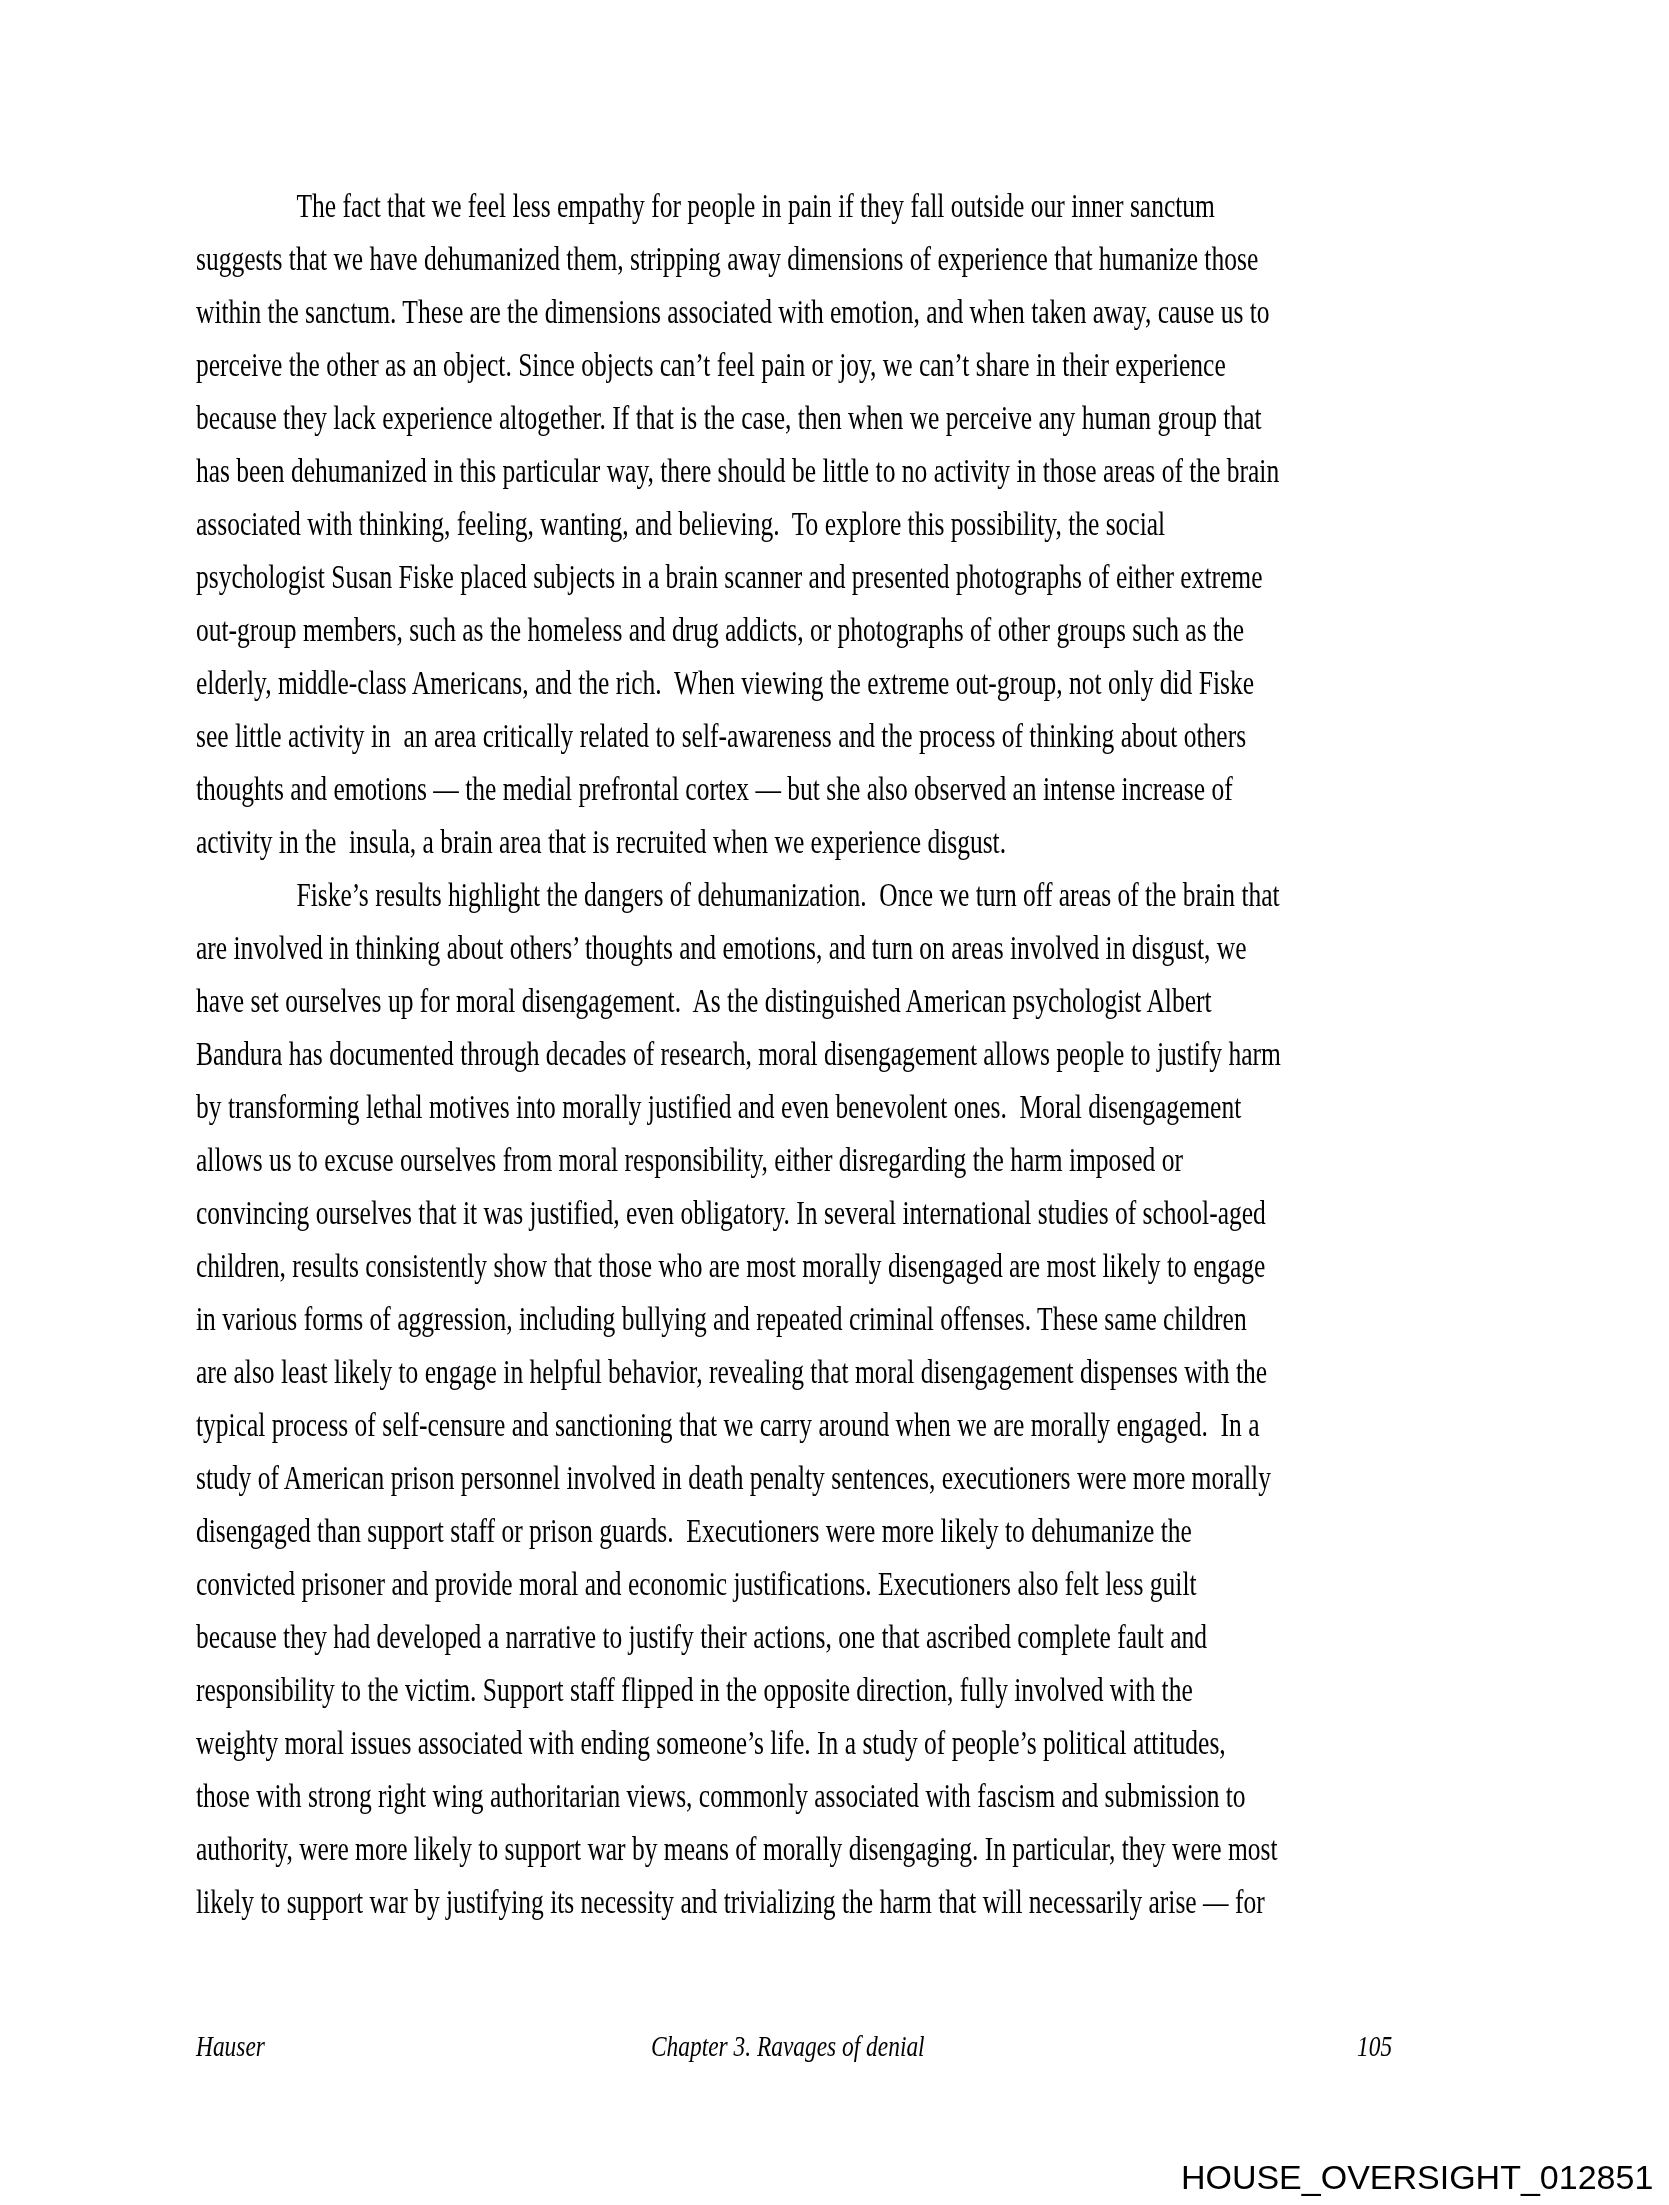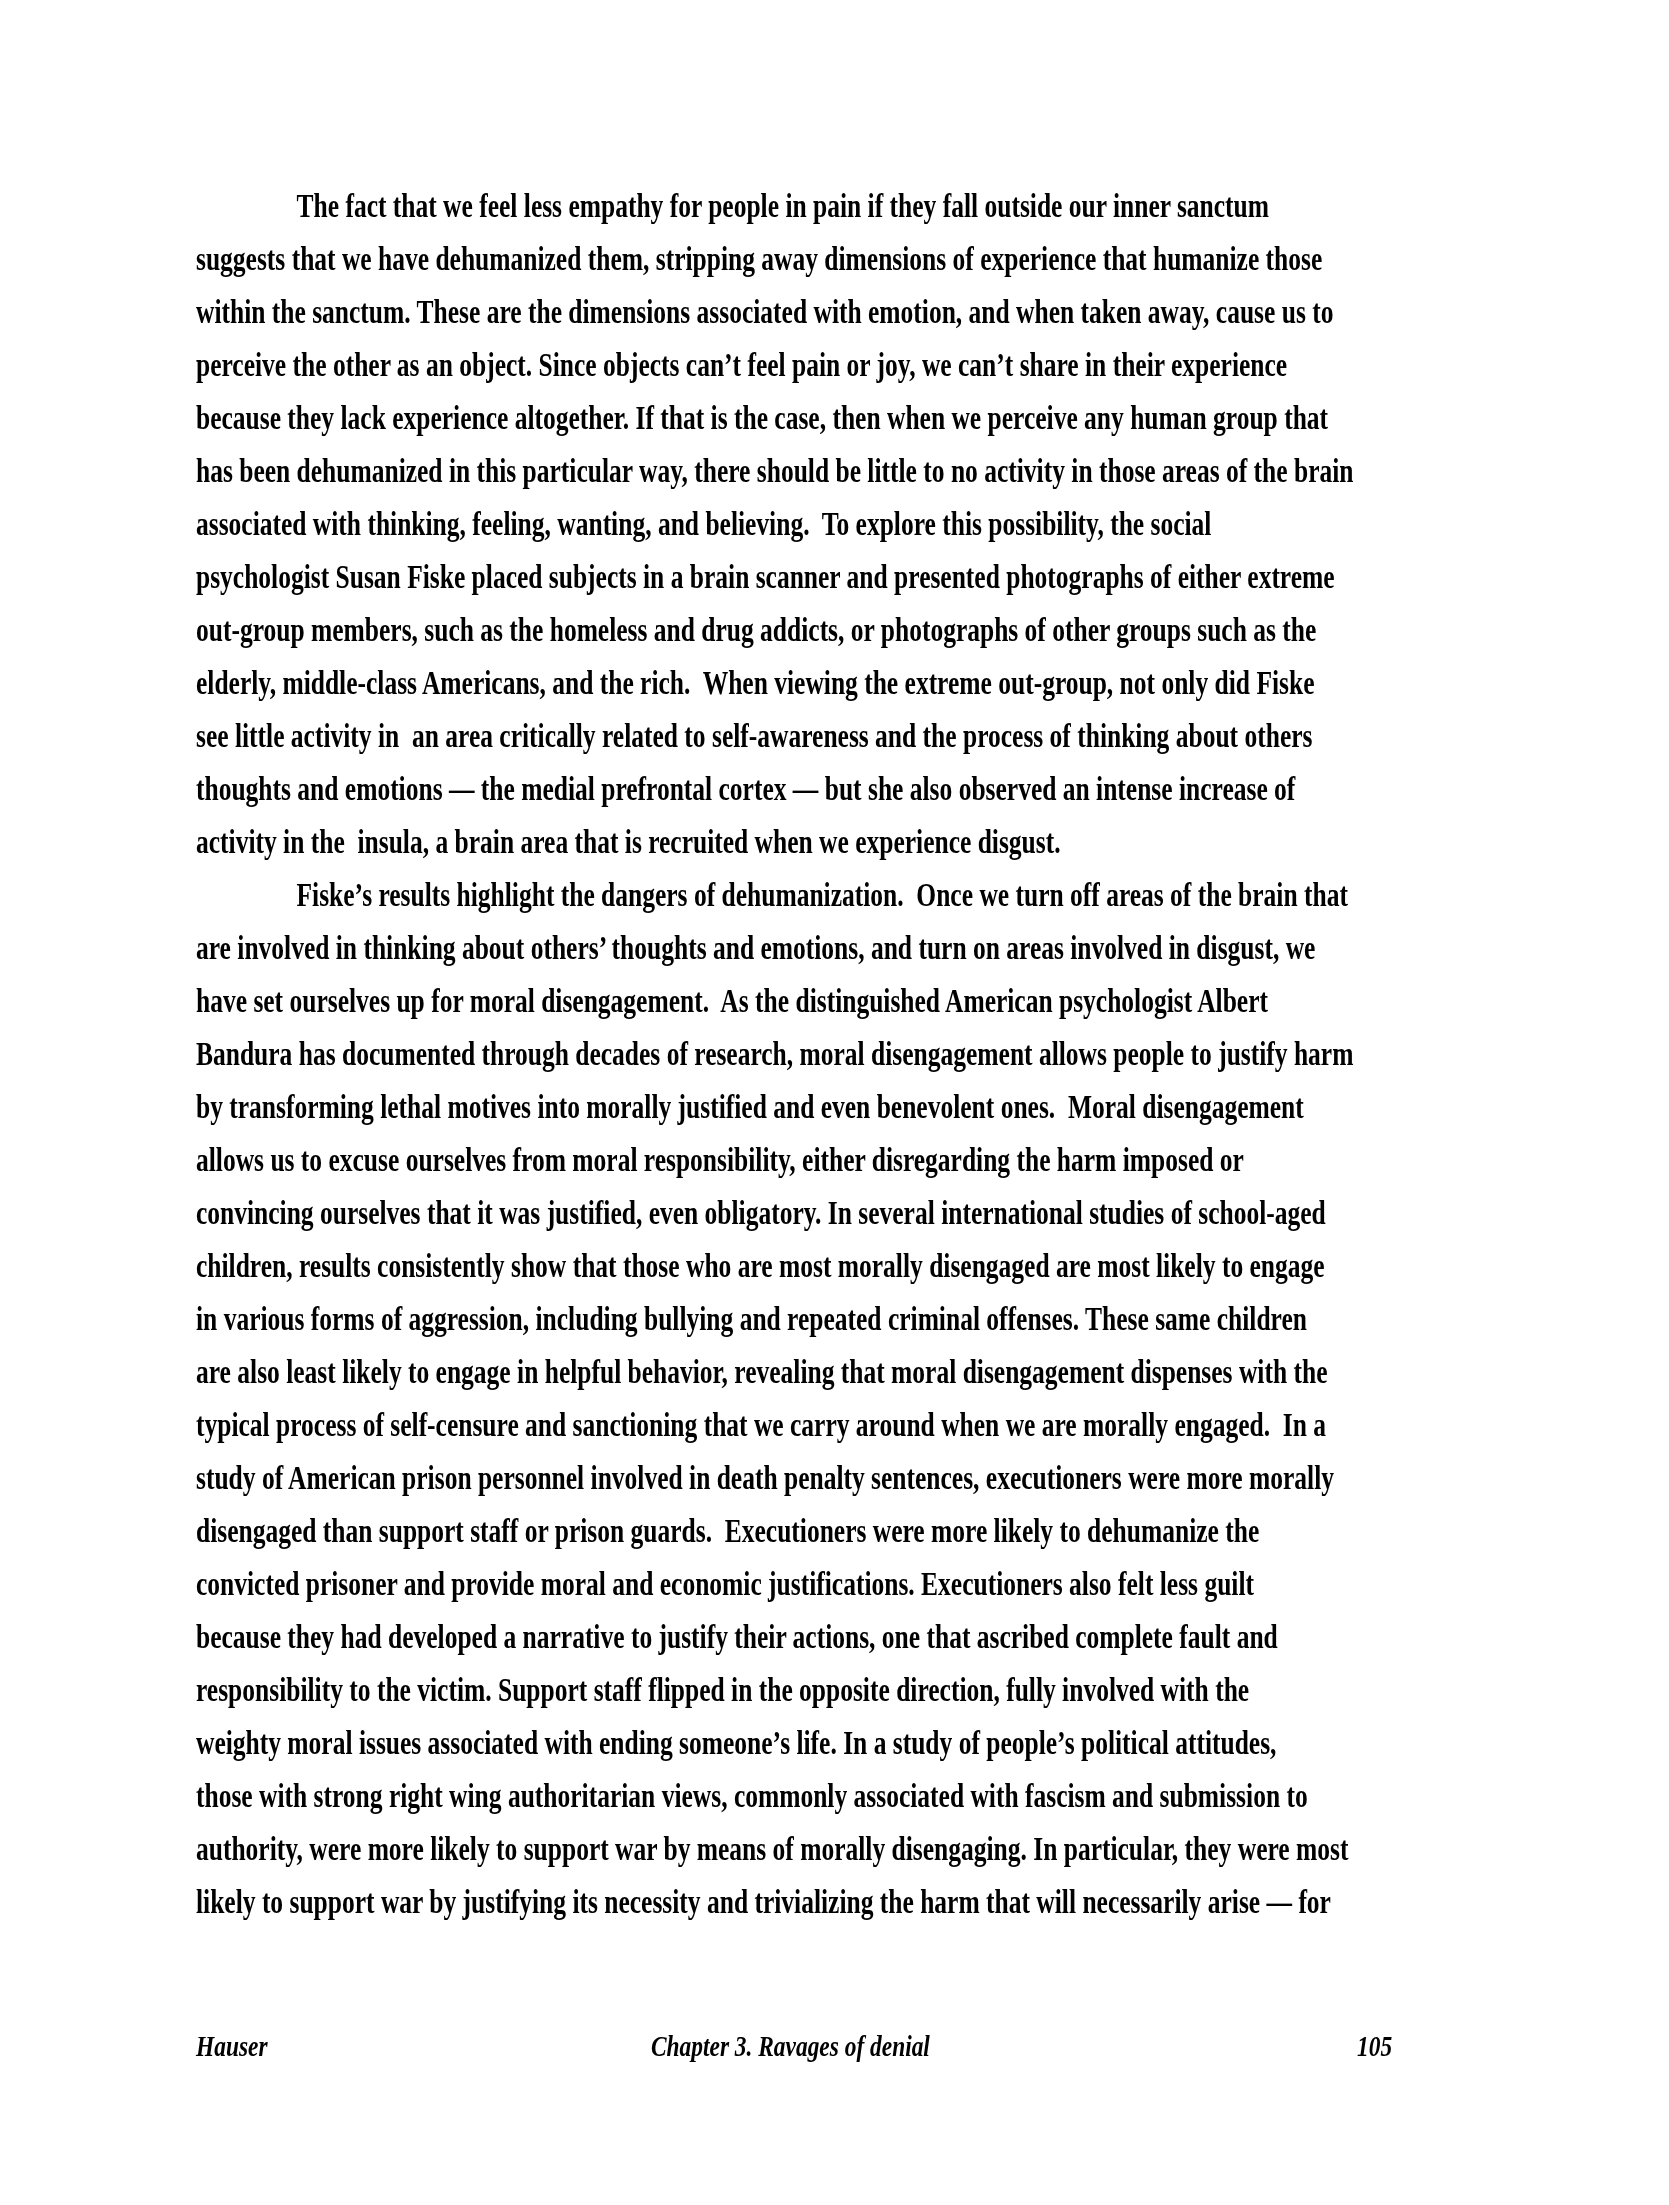--- a/index.html
+++ b/index.html
@@ -8,21 +8,20 @@
     background: #ffffff;
   }
   .page {
     position: relative;
     width: 1669px;
     height: 2205px;
     background: #ffffff;
     overflow: hidden;
     font-family: "Liberation Serif", serif;
     color: #000000;
-    font-weight: bold;
   }
   .body-text {
     position: absolute;
     left: 196px;
     top: 179px;
     width: 1741px;
     transform: scaleX(0.75);
     transform-origin: 0 0;
   }
   .paragraph {
@@ -107,15 +106,16 @@
         <div class="line">likely to support war by justifying its necessity and trivializing the harm that will necessarily arise — for</div>
       </div>
     </div>
 
   <span class="footer-item footer-author">Hauser</span>
 
   <span class="footer-item footer-chapter">Chapter 3. Ravages of denial</span>
 
   <span class="footer-item footer-page">105</span>
 
+  <span class="bates-stamp">HOUSE_OVERSIGHT_012851</span>
 
 </div>
 
 
 </body></html>

